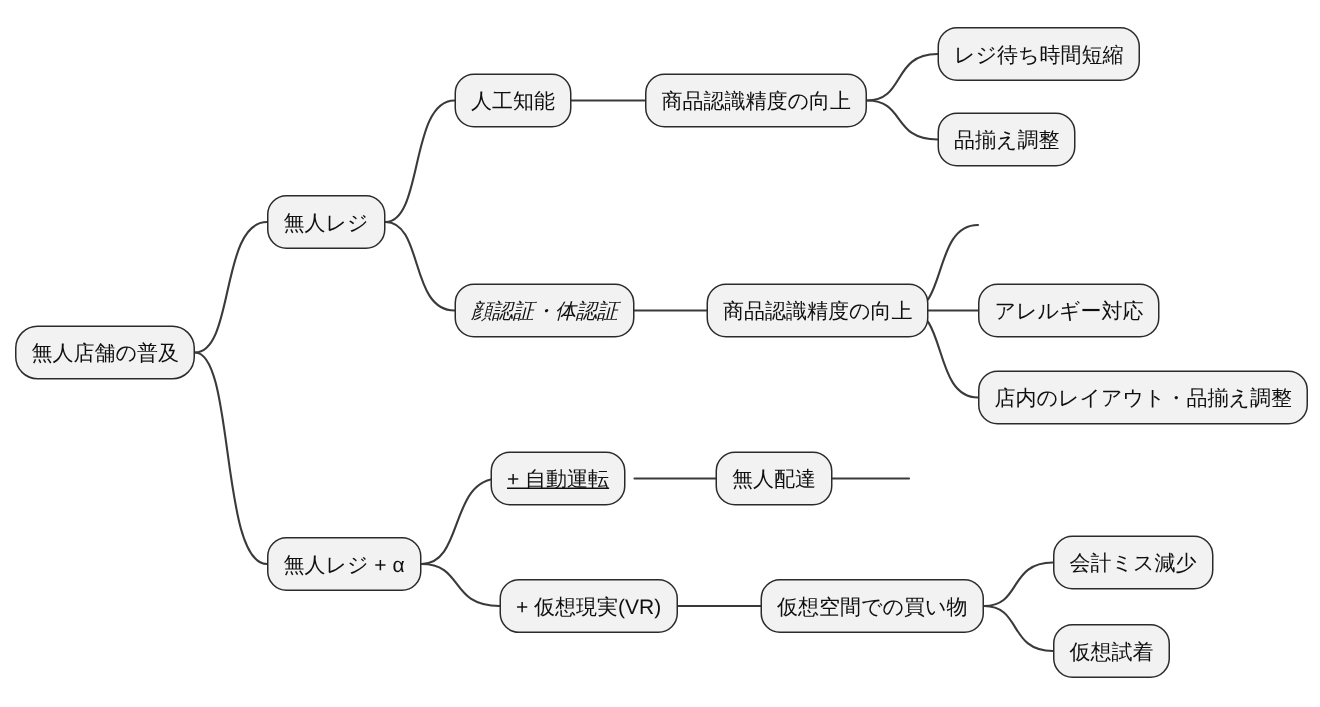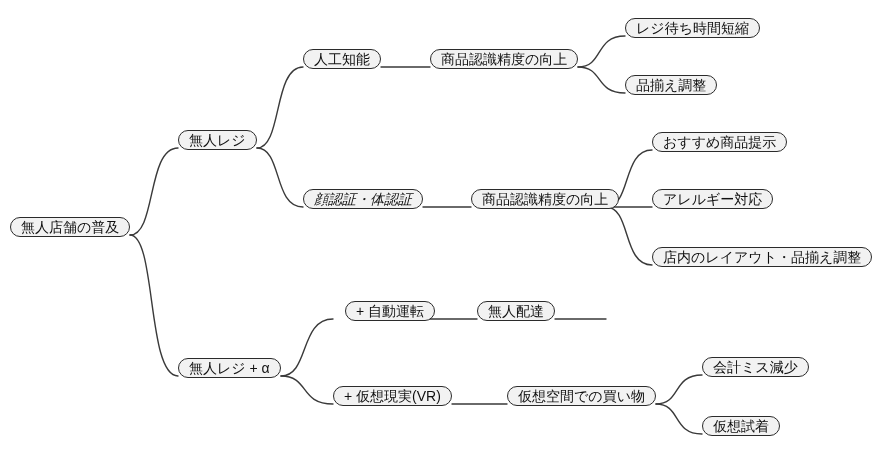--- a/index.html
+++ b/index.html
@@ -23,21 +23,21 @@
     width: 880px; height: 471px;
   }
   .edge {
     fill: none;
     stroke: var(--connector);
     stroke-width: 1.4;
     stroke-linecap: round;
   }
   .node {
     position: absolute;
-    height: 20px;
+    height: 36px;
     box-sizing: border-box;
     display: flex;
     align-items: center;
     padding: 0 10px;
     background: var(--node-fill);
     border: 1.6px solid var(--node-border);
     border-radius: 13px;
     font-size: 14px;
     line-height: 1;
     color: #0f0f0f;
@@ -73,24 +73,23 @@
     </svg>
 
   <div class="node" style="left:10px;  top:217px;border-radius:15px;">無人店舗の普及</div>
   <div class="node" style="left:178px; top:130px;">無人レジ</div>
   <div class="node" style="left:303px; top:49px;">人工知能</div>
   <div class="node" style="left:430px; top:49px;">商品認識精度の向上</div>
   <div class="node" style="left:625px; top:18px;">レジ待ち時間短縮</div>
   <div class="node" style="left:625px; top:75px;">品揃え調整</div>
   <div class="node" style="left:303px; top:189px;font-style:italic;">顔認証・体認証</div>
   <div class="node" style="left:471px; top:189px;">商品認識精度の向上</div>
-  <div class="node" style="left:652px; top:132px;">おすすめ商品提示</div>
   <div class="node" style="left:652px; top:189px;">アレルギー対応</div>
   <div class="node" style="left:652px; top:247px;">店内のレイアウト・品揃え調整</div>
   <div class="node" style="left:178px; top:358px;">無人レジ + α</div>
-  <div class="node" style="left:345px; top:301px;">+ 自動運転</div>
+  <div class="node" style="left:327px; top:301px;text-decoration:underline;">+ 自動運転</div>
   <div class="node" style="left:477px; top:301px;">無人配達</div>
   <div class="node" style="left:333px; top:386px;">+ 仮想現実(VR)</div>
   <div class="node" style="left:507px; top:386px;">仮想空間での買い物</div>
   <div class="node" style="left:702px; top:357px;">会計ミス減少</div>
   <div class="node" style="left:702px; top:416px;">仮想試着</div>
 
 </div>
 
 </body></html>

